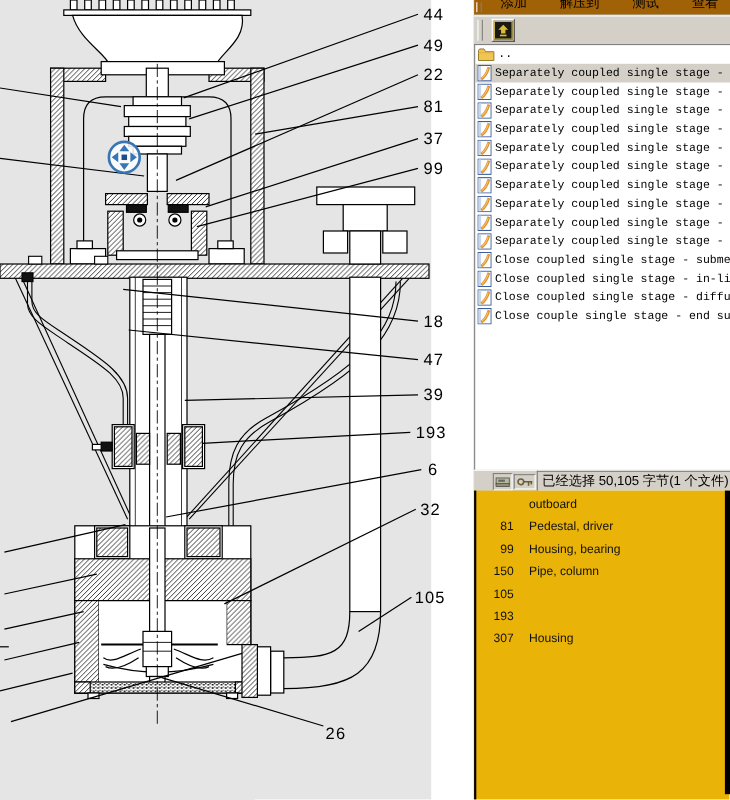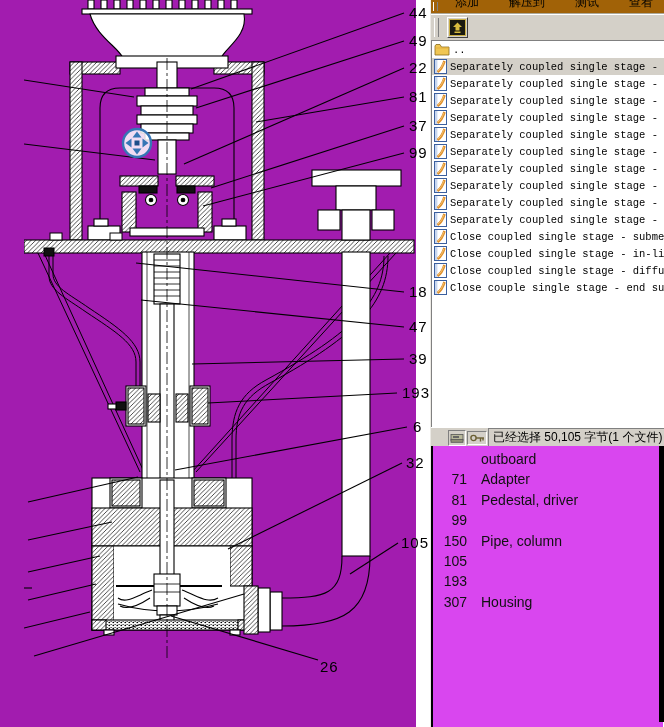--- a/index.html
+++ b/index.html
@@ -1,19 +1,19 @@
 <!DOCTYPE html>
 <html><head>
 <meta charset="utf-8">
 <style>
   html,body{margin:0;padding:0;background:#fff;}
   #stage{position:relative;width:664px;height:727px;background:#fff;overflow:hidden;
          font-family:"Liberation Sans",sans-serif;}
   
-  #diagram{position:absolute;left:0;top:0;width:392px;height:727px;background:#a21caf;padding-left:24px;}
+  #diagram{position:absolute;left:0;top:0;width:392px;height:727px;background:#e5e5e5;}
   svg text.callout{font-family:"Liberation Sans",sans-serif;font-size:15px;letter-spacing:1px;fill:#000;}
   
   #rp{position:absolute;left:430px;top:0;width:234px;height:727px;background:#fff;border-left:1px solid #eceae5;}
   .menubar{position:absolute;left:0;top:0;width:234px;height:13px;background:#a16207;overflow:hidden;
            border-bottom:1px solid #aca899;}
   .menubar .grip{position:absolute;left:2px;top:2px;width:3px;height:9px;
            border-left:1px solid #fff;border-right:1px solid #808080;}
   .menubar .items{position:absolute;left:24px;top:-6px;display:flex;gap:30px;
            font-size:12px;color:#000;white-space:nowrap;}
   .toolbar{position:absolute;left:0;top:14px;width:234px;height:26px;background:#d4d0c8;
@@ -36,23 +36,23 @@
   
   .statusbar{position:absolute;left:0;top:427px;width:234px;height:19px;background:#d4d0c8;
          border-top:1px solid #fff;display:flex;align-items:center;padding-left:16px;}
   .scell{border-top:1px solid #808080;border-left:1px solid #808080;
          border-bottom:1px solid #fff;border-right:1px solid #fff;
          margin:1px 0 1px 1px;display:flex;align-items:center;justify-content:center;}
   .scell.i1{width:16px;} .scell.i2{width:18px;}
   .scell.txt{flex:1;justify-content:flex-start;padding:0 4px;font-size:12px;white-space:nowrap;overflow:hidden;
          font-family:"Liberation Sans","DejaVu Sans",sans-serif;}
   
-  .partspanel{position:absolute;left:0;top:446px;width:232px;height:281px;background:#d946ef;
+  .partspanel{position:absolute;left:0;top:446px;width:232px;height:281px;background:#eab308;
          border-left:2px solid #000;padding-top:3px;box-sizing:border-box;
-         font-size:14px;color:#111;}
+         font-size:11px;color:#111;}
   .prow{display:flex;line-height:20.4px;}
   .prow .num{width:34px;text-align:right;flex:0 0 auto;}
   .prow .desc{margin-left:14px;white-space:nowrap;}
   .blackbar{position:absolute;left:228px;top:446px;width:5px;height:276px;background:#000;}
 </style>
 </head>
 <body>
 
 <div id="stage">
 
@@ -473,32 +473,29 @@
       <div class="scell txt">已经选择 50,105 字节(1 个文件)</div>
     </div>
 
     <div class="partspanel">
       <div class="prow">
         <span class="num"></span>
         <span class="desc">outboard</span>
       </div>
 
 
-  <div class="prow">
-    <span class="num">71</span>
-    <span class="desc">Adapter</span>
-  </div>
 
   <div class="prow">
     <span class="num">81</span>
     <span class="desc">Pedestal, driver</span>
   </div>
 
   <div class="prow">
     <span class="num">99</span>
+    <span class="desc">Housing, bearing</span>
   </div>
 
   <div class="prow">
     <span class="num">150</span>
     <span class="desc">Pipe, column</span>
   </div>
 
   <div class="prow">
     <span class="num">105</span>
   </div>

